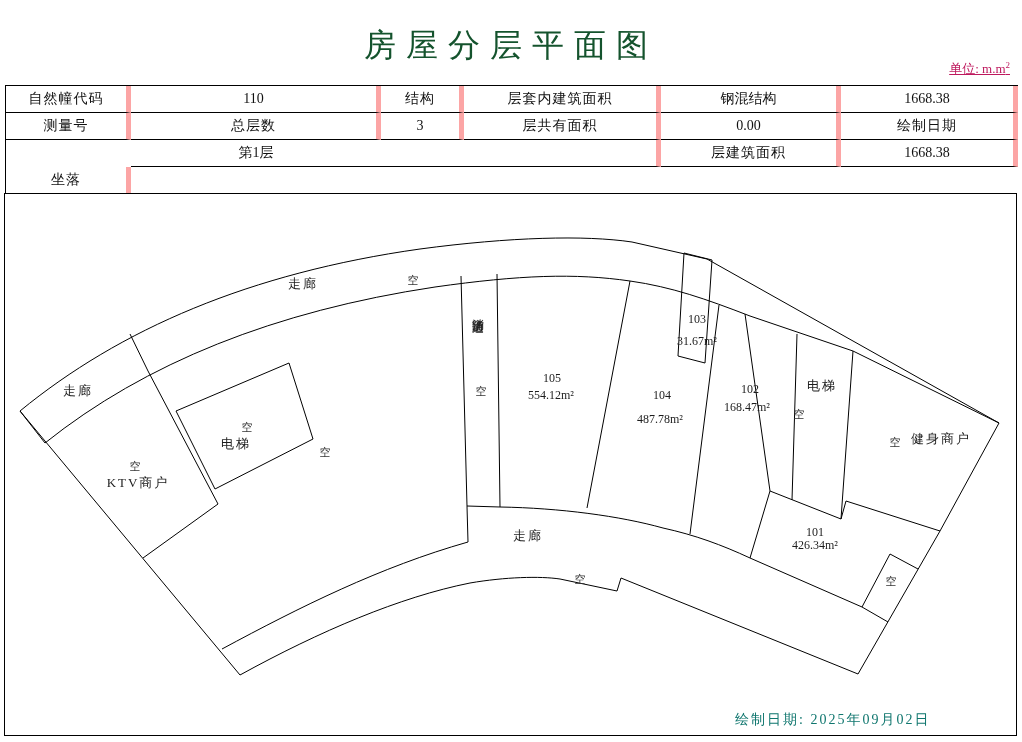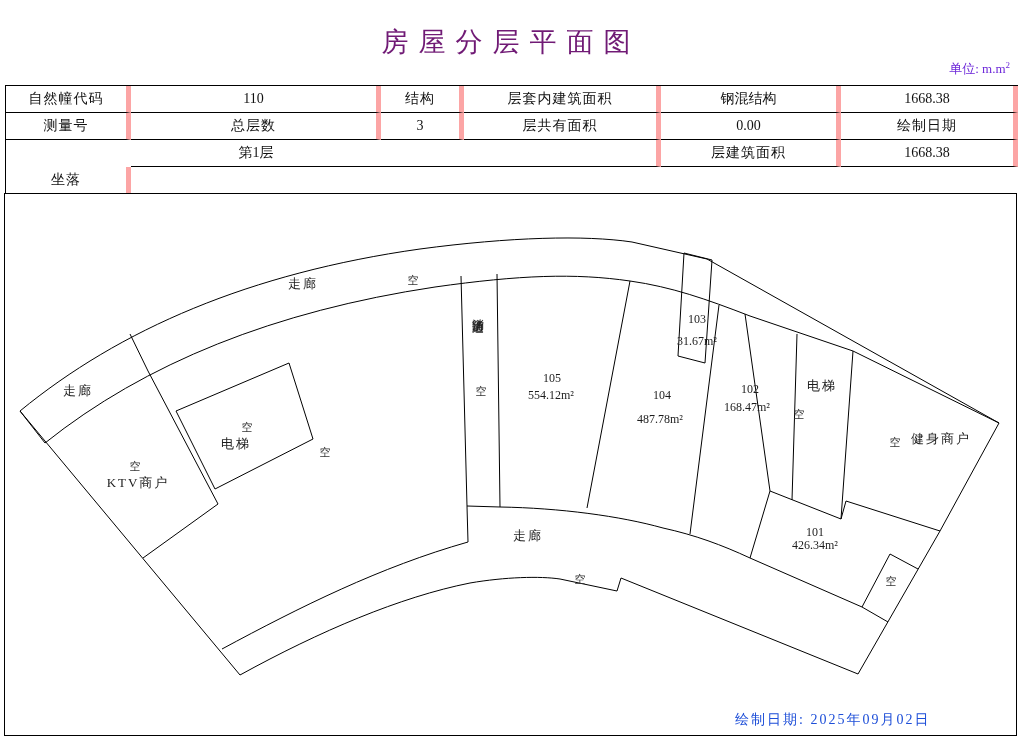--- a/index.html
+++ b/index.html
@@ -1,21 +1,21 @@
 <!DOCTYPE html>
 <html><head>
 <meta charset="utf-8">
 <style>
   html,body{margin:0;padding:0;background:#fff;}
   #page{position:relative;width:1022px;height:742px;background:#ffffff;
         font-family:"Liberation Serif","DejaVu Serif",serif;color:#111;overflow:hidden;}
   
   .title{position:absolute;left:0;top:24px;width:100%;text-align:center;
-         font-size:27px;letter-spacing:10px;color:#701a75;}
-  .unit{position:absolute;right:12px;top:60px;font-size:13px;color:#6d28d9;}
+         font-size:32px;letter-spacing:10px;color:#14532d;}
+  .unit{position:absolute;right:12px;top:60px;font-size:13px;color:#be185d;text-decoration:underline;}
   .unit sup{font-size:9px;}
   
   .tbl{position:absolute;left:5px;top:85px;width:1012px;height:108px;
        border-top:1px solid #000;border-left:1px solid #000;display:grid;
        grid-template-columns:125px 250px 83px 197px 180px 177px;
        grid-template-rows:27px 27px 27px 27px;font-size:14px;}
   .cell{border-right:5px solid #fca5a5;border-bottom:1px solid #000;
         display:flex;align-items:center;justify-content:center;
         white-space:nowrap;overflow:visible;}
   .cell.lab{letter-spacing:1px;}
@@ -24,21 +24,21 @@
   .cell.span5{grid-column:2 / span 5;justify-content:flex-start;padding-left:14px;}
   
   .plan{position:absolute;left:4px;top:193px;width:1011px;height:541px;border:1px solid #000;}
   .plan svg{display:block;}
   text{fill:#1c1c1c;font-family:"Liberation Serif","DejaVu Serif",serif;}
   .t12{font-size:12px;}
   .t13{font-size:13px;letter-spacing:2px;}
   .tsm{font-size:11px;fill:#333;}
   .vtext{writing-mode:vertical-rl;text-orientation:upright;font-size:12px;letter-spacing:1px;}
   path,line{stroke:#000;stroke-width:1;fill:none;}
-  .date{position:absolute;left:735px;top:711px;font-size:14px;letter-spacing:2px;color:#1d4ed8;}
+  .date{position:absolute;left:735px;top:711px;font-size:14px;letter-spacing:2px;color:#0f766e;}
 </style>
 </head>
 <body>
 
 <div id="page">
 
   <div class="title">房屋分层平面图</div>
   <div class="unit"><span>单位: m.m</span><sup>2</sup></div>
 
   <div class="tbl">

